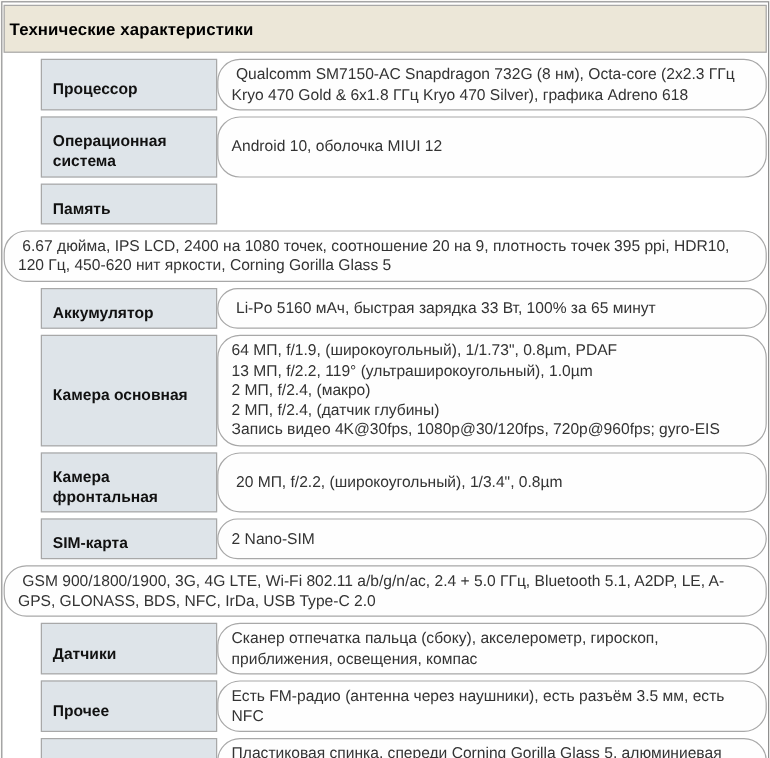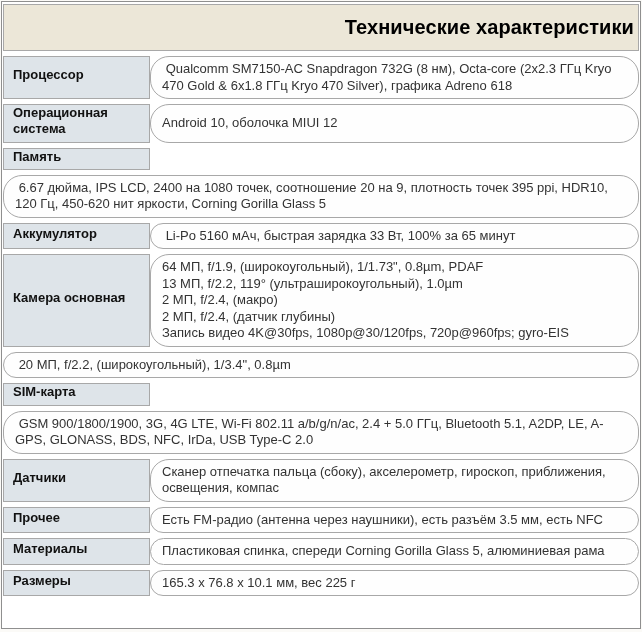--- a/index.html
+++ b/index.html
@@ -20,23 +20,23 @@
     min-height: 628px;
     border: 1px solid #8f8f8f;
     background: #ffffff;
     padding: 2px 1px 4px 1px;
   }
   .thead {
     box-sizing: border-box;
     border: 1px solid #a8a8a8;
     background: #ece7d8;
     color: #000000;
-    font-size: 20px;
+    font-size: 14px;
     font-weight: bold;
-    text-align: right;
+    text-align: left;
     padding: 11px 4px;
     letter-spacing: .1px;
   }
   .row {
     display: flex;
     align-items: stretch;
     margin-top: 5px;
   }
   .cell {
     box-sizing: border-box;
@@ -45,21 +45,22 @@
     align-items: center;
   }
   .label {
     flex: 0 0 147px;
     width: 147px;
     background: #dee4e9;
     color: #111111;
     font-size: 13px;
     font-weight: bold;
     line-height: 1.25;
-    padding: 0 6px 4px 9px;
+    padding: 12px 6px 4px 9px;
+    margin-left: 31px;
   }
   .value {
     flex: 1 1 auto;
     background: #fefefe;
     color: #333333;
     font-size: 13px;
     line-height: 1.27;
     padding: 4px 8px 4px 11px;
     white-space: pre-wrap;
     border-radius: 19px;
@@ -99,25 +100,27 @@
     <div class="row">
       <div class="cell label">Камера основная</div>
       <div class="cell value">64 МП, f/1.9, (широкоугольный), 1/1.73", 0.8µm, PDAF
 13 МП, f/2.2, 119° (ультраширокоугольный), 1.0µm
 2 МП, f/2.4, (макро)
 2 МП, f/2.4, (датчик глубины)
 Запись видео 4K@30fps, 1080p@30/120fps, 720p@960fps; gyro-EIS</div>
     </div>
 
     <div class="row">
+      <div class="cell label">Камера фронтальная</div>
       <div class="cell value"> 20 МП, f/2.2, (широкоугольный), 1/3.4", 0.8µm</div>
     </div>
 
     <div class="row">
       <div class="cell label">SIM-карта</div>
+      <div class="cell value">2 Nano-SIM</div>
     </div>
 
     <div class="row">
       <div class="cell value"> GSM 900/1800/1900, 3G, 4G LTE, Wi-Fi 802.11 a/b/g/n/ac, 2.4 + 5.0 ГГц, Bluetooth 5.1, A2DP, LE, A-GPS, GLONASS, BDS, NFC, IrDa, USB Type-C 2.0</div>
     </div>
 
     <div class="row">
       <div class="cell label">Датчики</div>
       <div class="cell value">Сканер отпечатка пальца (сбоку), акселерометр, гироскоп, приближения, освещения, компас</div>
     </div>

